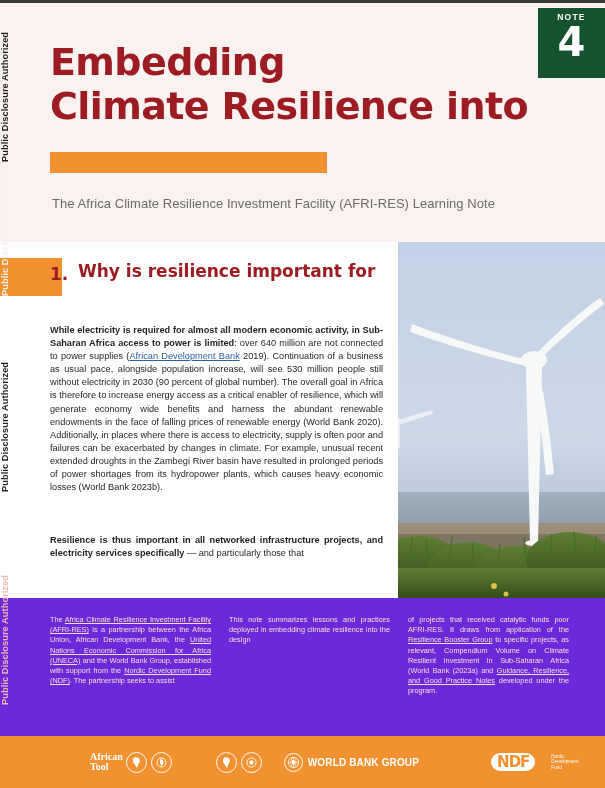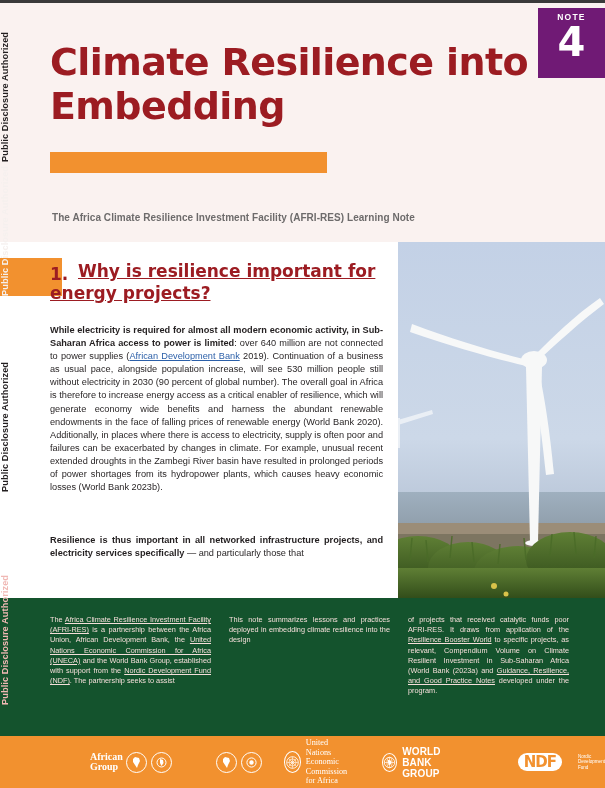--- a/index.html
+++ b/index.html
@@ -25,75 +25,75 @@
   .dl1{top:22px;height:150px;}
   .dl2{top:178px;height:118px;color:#f5f0ee;}
   .dl3{top:352px;height:150px;}
   .dl4{top:570px;height:140px;color:#f0b8b4;}
 
   
   .header{position:absolute;left:0;top:0;width:605px;height:242px;background:#faf2f0;}
   .topline{position:absolute;left:0;top:0;width:605px;height:3px;background:#3a3a3a;}
   .notebadge{
     position:absolute;left:538px;top:8px;width:67px;height:70px;
-    background:#701a75;color:#ffffff;
+    background:#14532d;color:#ffffff;
     display:flex;flex-direction:column;align-items:center;justify-content:flex-start;
     padding-top:5px;box-sizing:border-box;
   }
   .notebadge .nlabel{font-size:8.5px;font-weight:700;letter-spacing:1.2px;line-height:1;}
   .notebadge .nnum{font-size:40px;font-weight:900;line-height:.95;margin-top:1px;
     font-family:"DejaVu Sans", sans-serif;}
 
   .title{
     position:absolute;left:50px;top:40px;width:500px;
     font-family:"DejaVu Sans", sans-serif;
     font-weight:900;font-size:38px;line-height:1.17;
     color:#9c1c22;letter-spacing:-0.6px;
   }
   .title .l{display:block;position:relative;}
   .hl{position:absolute;left:50px;top:152px;width:277px;height:21px;background:#f2912f;}
   .title .l3{position:relative;z-index:3;}
   .subtitle{
-    position:absolute;left:52px;top:212px;width:470px;
-    font-size:10px;color:#6d6b6b;font-weight:700;letter-spacing:.05px;
+    position:absolute;left:52px;top:196px;width:470px;
+    font-size:13px;color:#6d6b6b;font-weight:400;letter-spacing:.05px;
     font-family:"Liberation Sans", sans-serif;
   }
 
   
   .body{position:absolute;left:0;top:242px;width:605px;height:356px;background:#ffffff;}
   .numbadge{
     position:absolute;left:0px;top:16px;width:62px;height:38px;background:#f2912f;
   }
   .numtxt{
     position:absolute;left:50px;top:22px;font-size:17px;font-weight:700;color:#9c1c22;
     font-family:"DejaVu Sans", sans-serif;z-index:6;
   }
   .sechead{
     position:absolute;left:78px;top:18px;width:300px;
     font-family:"DejaVu Sans", sans-serif;
-    font-weight:700;font-size:17px;line-height:1.32;color:#9c1c22;text-decoration:underline;
+    font-weight:700;font-size:17px;line-height:1.32;color:#9c1c22;
   }
   .sechead .sh2{display:block;margin-left:-28px;}
   .para{
     position:absolute;left:50px;width:333px;
     font-size:9.2px;line-height:13.1px;color:#231f20;text-align:justify;
     font-family:"Liberation Sans", sans-serif;
   }
   .p1{top:82px;}
   .p2{top:292px;}
   .para b{font-weight:700;}
   .para a{color:#2b5fa8;}
 
   .photo{
     position:absolute;left:398px;top:0px;width:207px;height:358px;
     overflow:hidden;background:#c7d3e4;
   }
 
   
-  .redband{position:absolute;left:0;top:598px;width:605px;height:138px;background:#14532d;}
+  .redband{position:absolute;left:0;top:598px;width:605px;height:138px;background:#6d28d9;}
   .cols{position:absolute;left:50px;top:17px;width:520px;display:flex;gap:18px;}
   .col{width:161px;font-size:7.3px;line-height:10.2px;color:#f4ded9;text-align:justify;
     font-family:"Liberation Sans", sans-serif;}
   .col p{margin:0 0 8px 0;}
   .col p:last-child{margin-bottom:0;}
   .col u{text-decoration:underline;}
 
   
   .footer{position:absolute;left:0;top:736px;width:605px;height:52px;background:#f2912f;
     display:flex;align-items:center;}
@@ -132,35 +132,34 @@
     <div class="topline"></div>
 
     <div class="notebadge">
       <div class="nlabel">NOTE</div>
       <div class="nnum">4</div>
     </div>
 
     <div class="hl"></div>
 
     <div class="title">
+      <span class="l l1">Embedding</span>
       <span class="l l2">Climate Resilience into</span>
-      <span class="l l1">Embedding</span>
     </div>
 
     <div class="subtitle">The Africa Climate Resilience Investment Facility (AFRI-RES) Learning Note</div>
   </div>
 
   <div class="body">
 
     <div class="numbadge"></div>
     <div class="numtxt">1.</div>
 
     <div class="sechead">
       <span class="sh1">Why is resilience important for</span>
-      <span class="sh2">energy projects?</span>
     </div>
 
     <div class="para p1">
       <b>While electricity is required for almost all modern economic activity, in Sub-Saharan Africa access to power is limited</b><span>: over 640 million are not connected to power supplies (</span><a href="#">African Development Bank</a><span> 2019). Continuation of a business as usual pace, alongside population increase, will see 530 million people still without electricity in 2030 (90 percent of global number). The overall goal in Africa is therefore to increase energy access as a critical enabler of resilience, which will generate economy wide benefits and harness the abundant renewable endowments in the face of falling prices of renewable energy (World Bank 2020). Additionally, in places where there is access to electricity, supply is often poor and failures can be exacerbated by changes in climate. For example, unusual recent extended droughts in the Zambegi River basin have resulted in prolonged periods of power shortages from its hydropower plants, which causes heavy economic losses (World Bank 2023b).</span>
     </div>
 
     <div class="para p2">
       <b>Resilience is thus important in all networked infrastructure projects, and electricity services specifically</b><span> — and particularly those that</span>
     </div>
 
@@ -226,32 +225,32 @@
 
   <div class="redband">
     <div class="cols">
       <div class="col">
         <p><span>The </span><u>Africa Climate Resilience Investment Facility (AFRI-RES)</u><span> is a partnership between the Africa Union, African Development Bank, the </span><u>United Nations Economic Commission for Africa (UNECA)</u><span> and the World Bank Group, established with support from the </span><u>Nordic Development Fund (NDF)</u><span>. The partnership seeks to assist</span></p>
       </div>
       <div class="col">
         <p>This note summarizes lessons and practices deployed in embedding climate resilience into the design</p>
       </div>
       <div class="col">
-        <p><span>of projects that received catalytic funds poor AFRI-RES. It draws from application of the </span><u>Resilience Booster World</u><span> to specific projects, as relevant, Compendium Volume on Climate Resilient Investment in Sub-Saharan Africa (World Bank (2023a) and </span><u>Guidance, Resilience, and Good Practice Notes</u><span> developed under the program.</span></p>
+        <p><span>of projects that received catalytic funds poor AFRI-RES. It draws from application of the </span><u>Resilience Booster Group</u><span> to specific projects, as relevant, Compendium Volume on Climate Resilient Investment in Sub-Saharan Africa (World Bank (2023a) and </span><u>Guidance, Resilience, and Good Practice Notes</u><span> developed under the program.</span></p>
       </div>
     </div>
   </div>
 
   <div class="footer">
     <div class="logos">
 
       <div class="logo au">
         <div class="autext">
           <div>African</div>
-          <div>Group</div>
+          <div>Tool</div>
         </div>
         <div class="au-rings">
           <div class="ring">
             <svg width="13" height="13" viewBox="0 0 13 13">
                 <path d="M5 1 L9 2 L10 5 L8 9 L7 12 L5 9 L3 6 L3 3 Z" fill="#fff"></path>
               </svg>
           </div>
           <div class="ring">
             <svg width="13" height="13" viewBox="0 0 13 13">
                 <circle cx="6.5" cy="6.5" r="4.5" fill="none" stroke="#fff" stroke-width="1"></circle>
@@ -268,34 +267,20 @@
             </svg>
         </div>
         <div class="ring">
           <svg width="13" height="13" viewBox="0 0 13 13">
               <circle cx="6.5" cy="6.5" r="4.6" fill="none" stroke="#fff" stroke-width="1"></circle>
               <circle cx="6.5" cy="6.5" r="2.2" fill="#fff"></circle>
             </svg>
         </div>
       </div>
 
-      <div class="logo uneca">
-        <div class="ring" style="width:22px;height:22px;">
-          <svg width="15" height="15" viewBox="0 0 16 16">
-            <circle cx="8" cy="8" r="6.2" fill="none" stroke="#fff" stroke-width="0.9"></circle>
-            <circle cx="8" cy="8" r="3.8" fill="none" stroke="#fff" stroke-width="0.7"></circle>
-            <circle cx="8" cy="8" r="1.6" fill="none" stroke="#fff" stroke-width="0.7"></circle>
-            <path d="M8 1.8 V14.2 M1.8 8 H14.2 M3.6 3.6 L12.4 12.4 M12.4 3.6 L3.6 12.4" stroke="#fff" stroke-width="0.55"></path>
-          </svg>
-        </div>
-        <div class="untext">
-          <div>United Nations</div>
-          <div>Economic Commission for Africa</div>
-        </div>
-      </div>
 
       <div class="logo wbg">
         <div class="ring" style="width:19px;height:19px;">
           <svg width="13" height="13" viewBox="0 0 14 14">
             <circle cx="7" cy="7" r="5.6" fill="none" stroke="#fff" stroke-width="0.9"></circle>
             <path d="M7 1.4 V12.6 M1.4 7 H12.6" stroke="#fff" stroke-width="0.7"></path>
             <ellipse cx="7" cy="7" rx="2.7" ry="5.6" fill="none" stroke="#fff" stroke-width="0.7"></ellipse>
             <path d="M5 4 L9 5 L8.5 9 L6 10 Z" fill="#fff"></path>
           </svg>
         </div>

